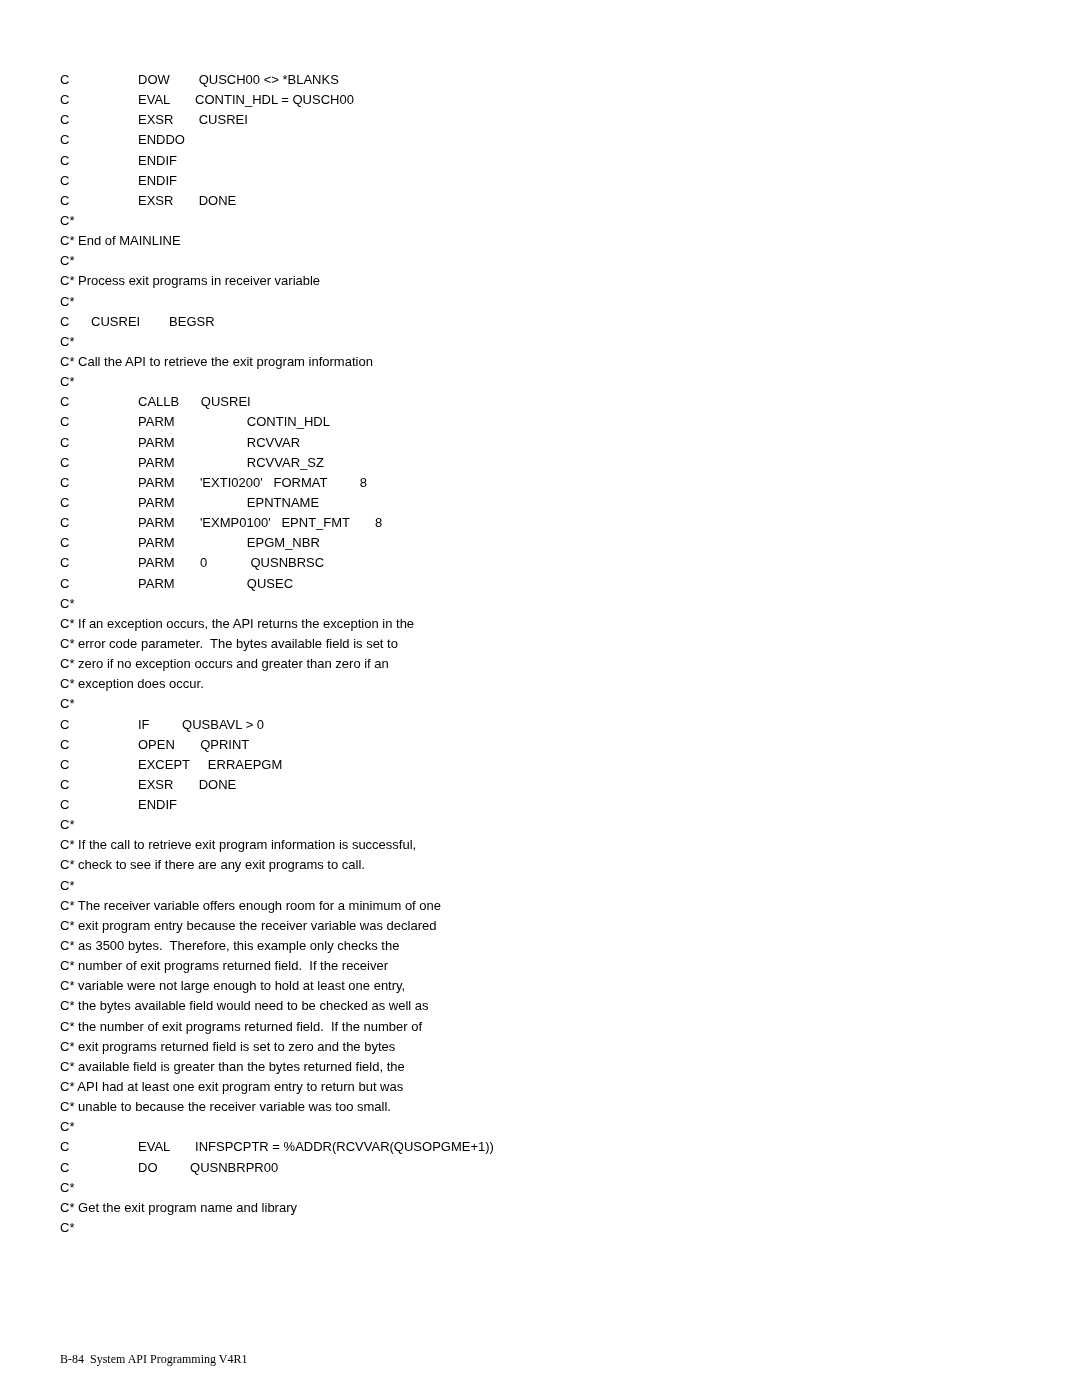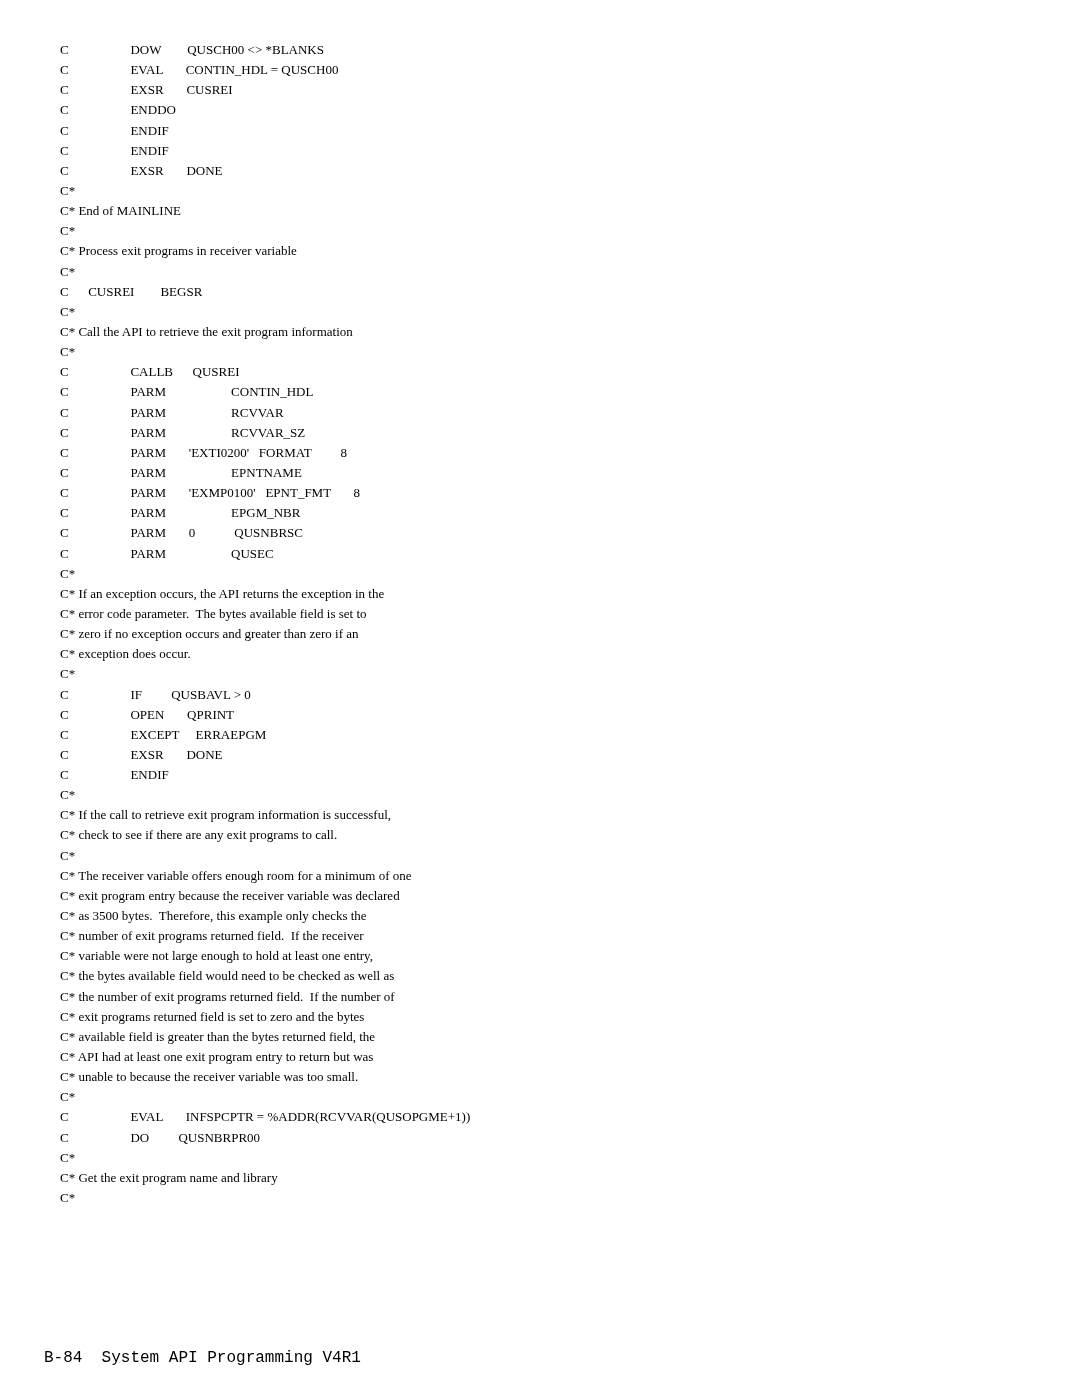--- a/index.html
+++ b/index.html
@@ -14,29 +14,30 @@
       color: #000000;
       width: 1080px;
       min-height: 1397px;
     }
     .page-container {
       padding: 40px 60px 40px 60px;
     }
     .code-block {
       white-space: pre;
       line-height: 1.55;
-      font-family: Liberation Serif, serif;
+      font-family: Liberation Sans, sans-serif;
       font-size: 13px;
+      margin-top: 30px;
     }
     .footer {
       position: fixed;
       bottom: 30px;
-      left: 44px;
-      font-family: Liberation Mono, monospace;
-      font-size: 16px;
+      left: 60px;
+      font-family: Liberation Serif, serif;
+      font-size: 12px;
       color: #000;
       font-weight: bold;
     }
     .footer span {
       font-weight: normal;
     }
   </style>
 </head>
 <body>
 

